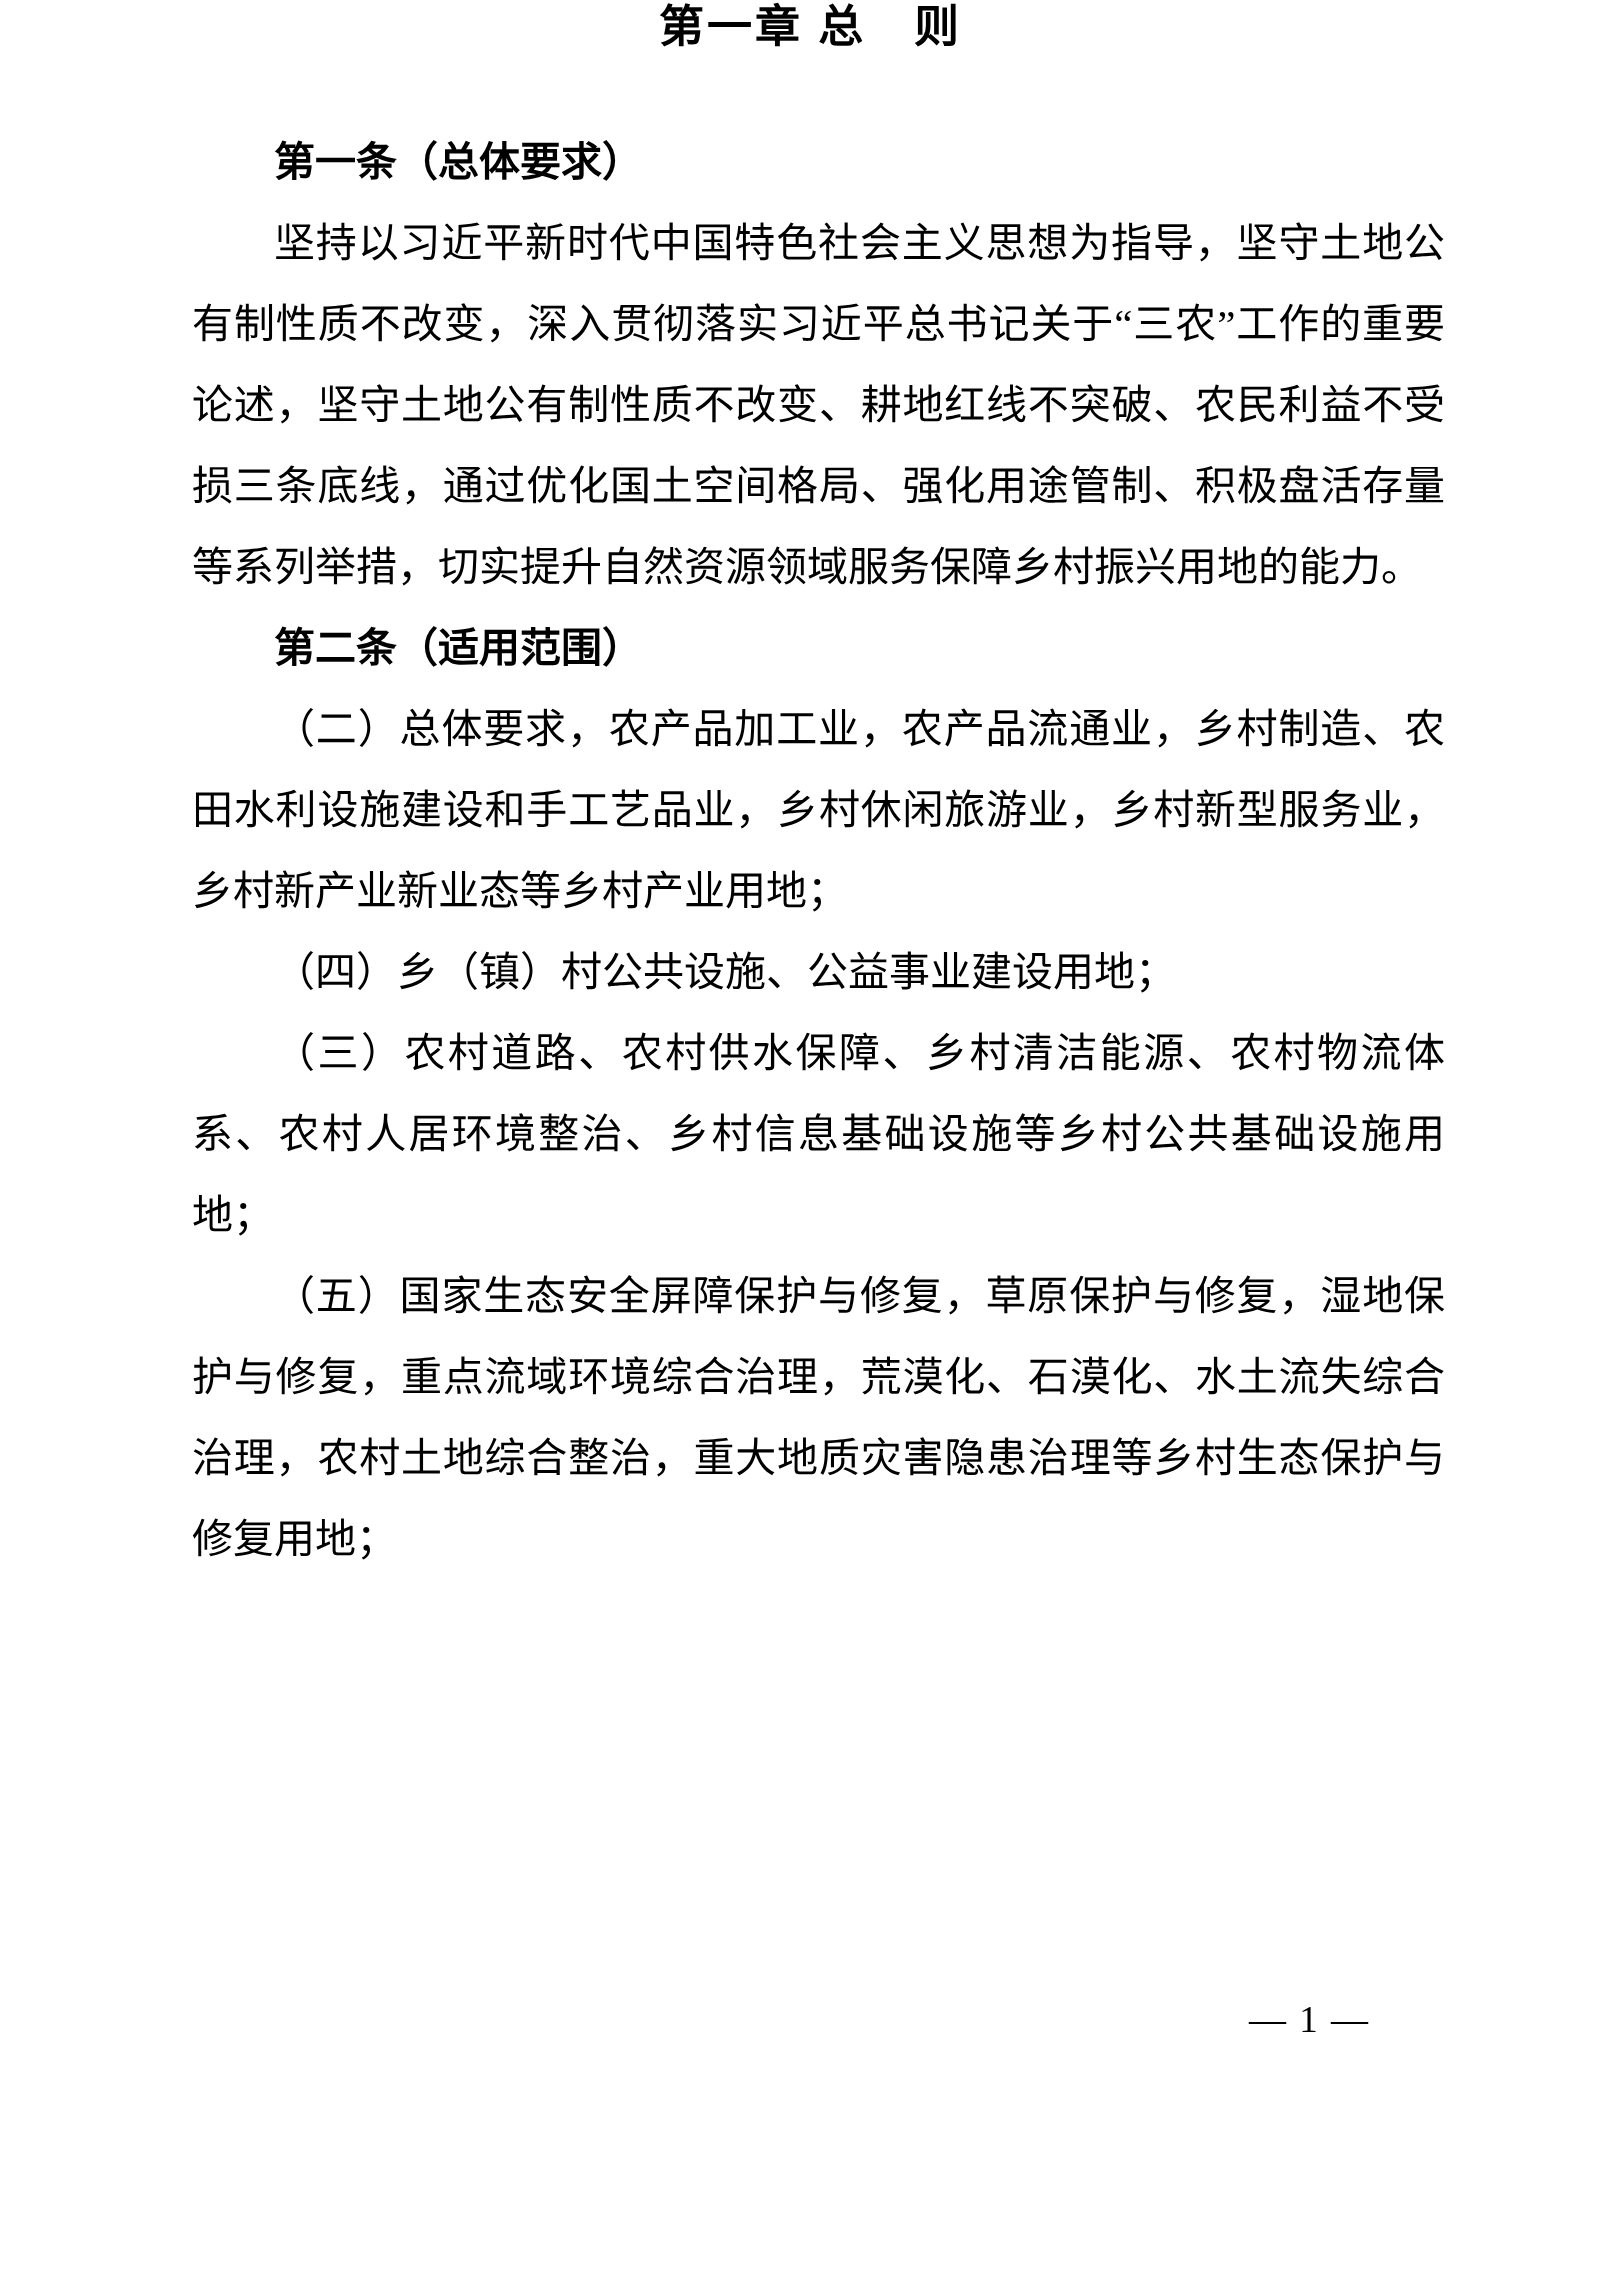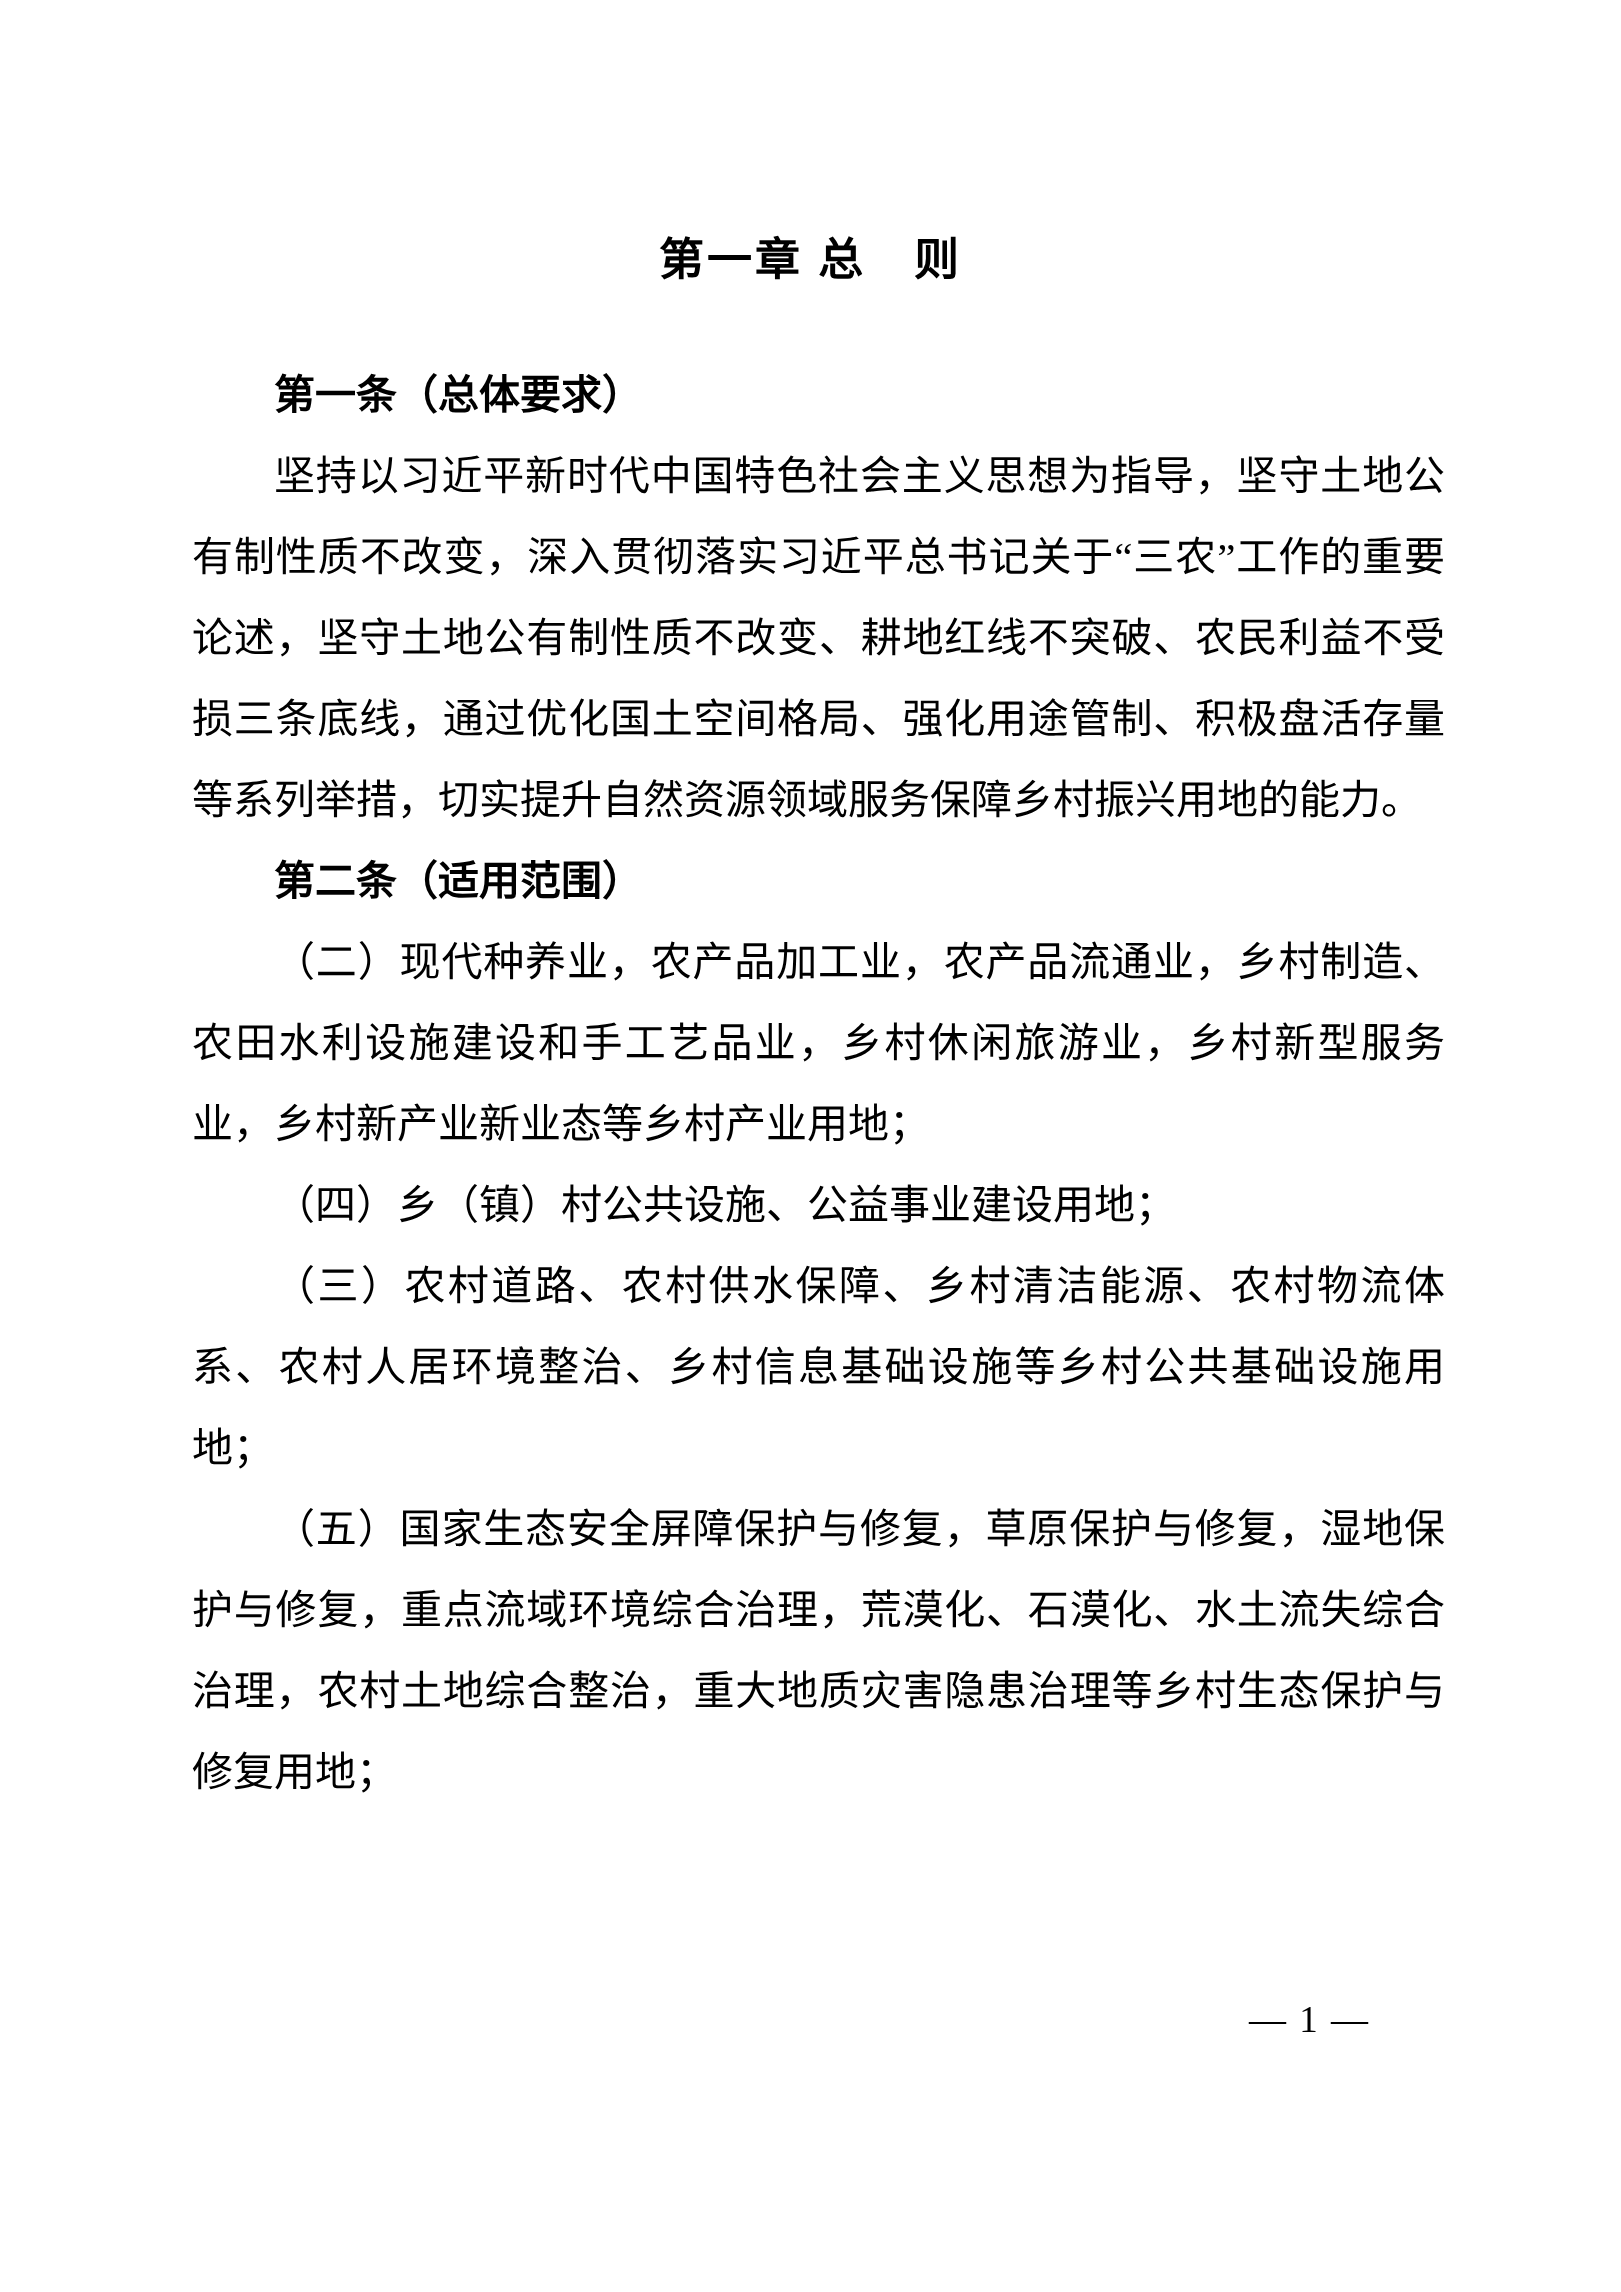--- a/index.html
+++ b/index.html
@@ -11,21 +11,20 @@
     position: relative;
     width: 1621px;
     height: 2293px;
     background: #ffffff;
     color: #000000;
     font-family: "Liberation Serif", serif;
     overflow: hidden;
   }
   .chapter-title {
     margin: 0;
-    padding-top: 233px;
     text-align: center;
     font-family: "Liberation Sans", sans-serif;
     font-weight: 700;
     font-size: 45px;
     line-height: 53px;
     letter-spacing: 2.9px;
   }
   .content {
     margin: 69px 176px 0 192px;
     font-size: 41px;
@@ -60,21 +59,21 @@
 
   <div class="content">
 
     <p class="article-heading">第一条（总体要求）</p>
 
     <p class="body-paragraph">坚持以习近平新时代中国特色社会主义思想为指导，坚守土地公有制性质不改变，深入贯彻落实习近平总书记关于“三农”工作的重要论述，坚守土地公有制性质不改变、耕地红线不突破、农民利益不受损三条底线，通过优化国土空间格局、强化用途管制、积极盘活存量等系列举措，切实提升自然资源领域服务保障乡村振兴用地的能力。</p>
 
     <p class="article-heading">第二条（适用范围）</p>
 
 
-    <p class="body-paragraph">（二）现代种养业，农产品加工业，农产品流通业，乡村制造、农田水利设施建设和手工艺品业，乡村休闲旅游业，乡村新型服务业，乡村新产业新业态等乡村产业用地；</p>
+    <p class="body-paragraph">（二）总体要求，农产品加工业，农产品流通业，乡村制造、农田水利设施建设和手工艺品业，乡村休闲旅游业，乡村新型服务业，乡村新产业新业态等乡村产业用地；</p>
 
     <p class="body-paragraph">（四）乡（镇）村公共设施、公益事业建设用地；</p>
 
     <p class="body-paragraph">（三）农村道路、农村供水保障、乡村清洁能源、农村物流体系、农村人居环境整治、乡村信息基础设施等乡村公共基础设施用地；</p>
 
     <p class="body-paragraph">（五）国家生态安全屏障保护与修复，草原保护与修复，湿地保护与修复，重点流域环境综合治理，荒漠化、石漠化、水土流失综合治理，农村土地综合整治，重大地质灾害隐患治理等乡村生态保护与修复用地；</p>
 
   </div>
 
   <div class="page-number">— 1 —</div>

